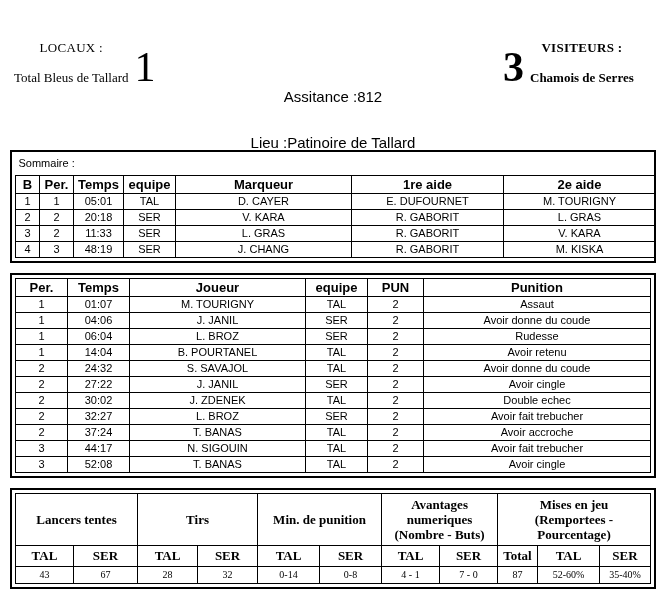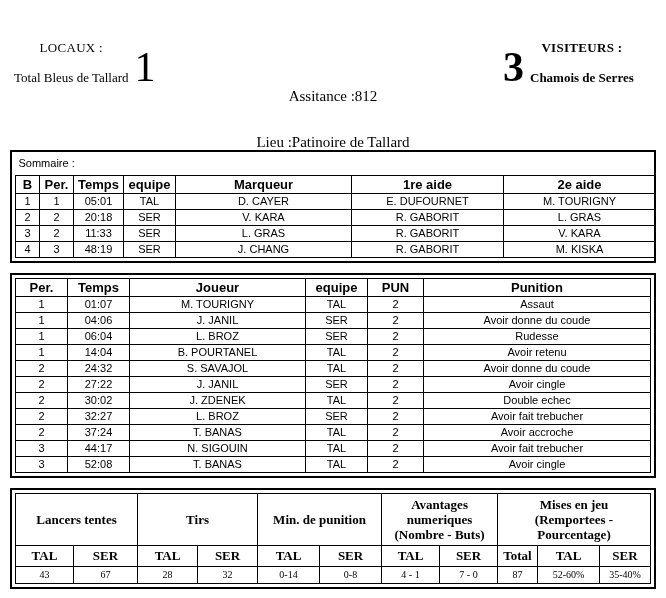--- a/index.html
+++ b/index.html
@@ -49,21 +49,21 @@
     font-family: "Liberation Serif", serif;
     padding: 0 6px;
     position: relative;
     top: 4px;
   }
 
   .center-line {
     position: absolute;
     width: 666px;
     text-align: center;
-    font-family: Liberation Serif, serif;
+    font-family: Liberation Sans, sans-serif;
     font-size: 15px;
   }
   .center-line.attendance { top: 88px; }
   .center-line.venue { top: 134px; }
 
   
   .panel {
     margin: 0 10px 10px 10px;
     border: 2px solid #000000;
     padding: 3px;

